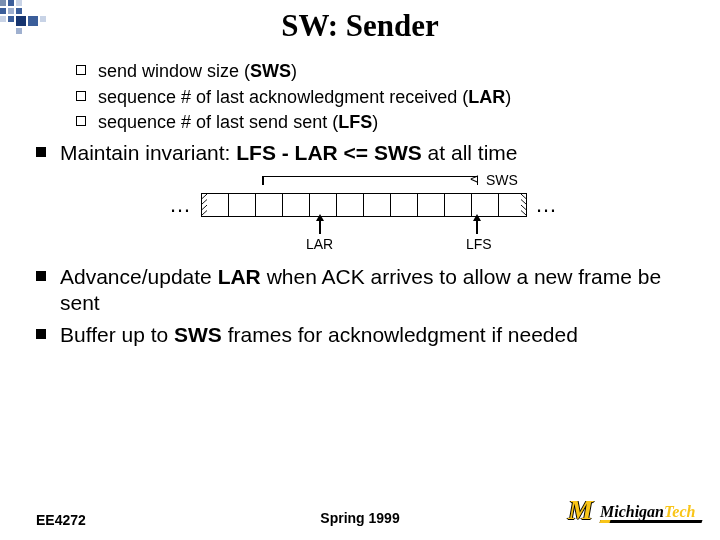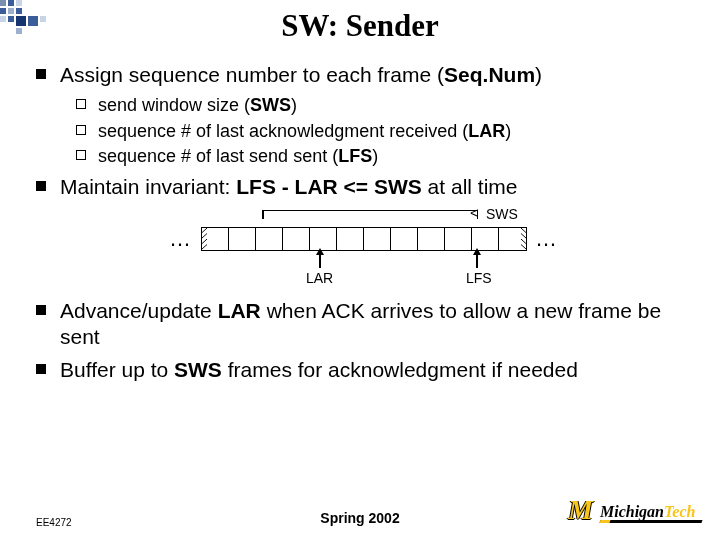--- a/index.html
+++ b/index.html
@@ -88,21 +88,21 @@
     content: ""; position: absolute; top: -6px; left: -3.5px;
     border-left: 4.5px solid transparent; border-right: 4.5px solid transparent;
     border-bottom: 7px solid #000;
   }
   .ptr-label { position: absolute; top: 16px; font-size: 14px; }
   .footer {
     position: absolute; bottom: 12px; left: 0; width: 100%;
     display: flex; align-items: flex-end; justify-content: space-between;
     padding: 0 18px 0 36px;
   }
-  .foot-left { font-size: 10px; font-weight: normal; }
+  .foot-left { font-size: 14px; font-weight: bold; }
   .foot-center { font-size: 14px; font-weight: bold; position: absolute; left: 50%; transform: translateX(-50%); bottom: 2px;}
   .logo { display: flex; align-items: center; }
   .logo-mark { position: relative; width: 44px; height: 30px; margin-right: -4px; }
   .logo-m {
     position: absolute; left: 8px; bottom: 4px;
     font: italic bold 28px/1 Georgia, serif; color: #f9c518;
     text-shadow: 1px 0 0 #000, -1px 0 0 #000, 0 1px 0 #000;
   }
   .logo-word {
     font: italic bold 16px/1 Georgia, serif;
@@ -130,24 +130,20 @@
       <rect x="28" y="16" width="10" height="10" fill="#3b5e9a"></rect>
       <rect x="40" y="16" width="6" height="6" fill="#c8d3e6"></rect>
       <rect x="16" y="28" width="6" height="6" fill="#9fb0cf"></rect>
     </svg>
 </div>
 
 <div class="title">SW: Sender</div>
 
 <div class="content">
   <div id="bullets-a">
-      <div class="bullet-row">
-        <div class="bullet-solid"></div>
-        <div class="top-text"><span>Assign sequence number to each frame (</span><span class="b">Seq.Num</span><span>)</span></div>
-      </div>
     </div>
   <div class="sub-group" id="subs">
       <div class="sub-row">
         <div class="bullet-hollow"></div>
         <div class="sub-text"><span>send window size (</span><span class="b">SWS</span><span>)</span></div>
       </div>
       <div class="sub-row">
         <div class="bullet-hollow"></div>
         <div class="sub-text"><span>sequence # of last acknowledgment received (</span><span class="b">LAR</span><span>)</span></div>
       </div>
@@ -200,21 +196,21 @@
       </div>
       <div class="bullet-row">
         <div class="bullet-solid"></div>
         <div class="top-text"><span>Buffer up to </span><span class="b">SWS</span><span> frames for acknowledgment if needed</span></div>
       </div>
     </div>
 </div>
 
 <div class="footer">
   <div class="foot-left">EE4272</div>
-  <div class="foot-center">Spring 2002</div>
+  <div class="foot-center">Spring 1999</div>
   <div class="logo">
     <div class="logo-mark">
       <span class="logo-m">M</span>
     </div>
     <div>
       <div class="logo-word">
         <span class="p1">Michigan</span>
           <span class="p2">Tech</span>
       </div>
       <div class="logo-under"></div>

